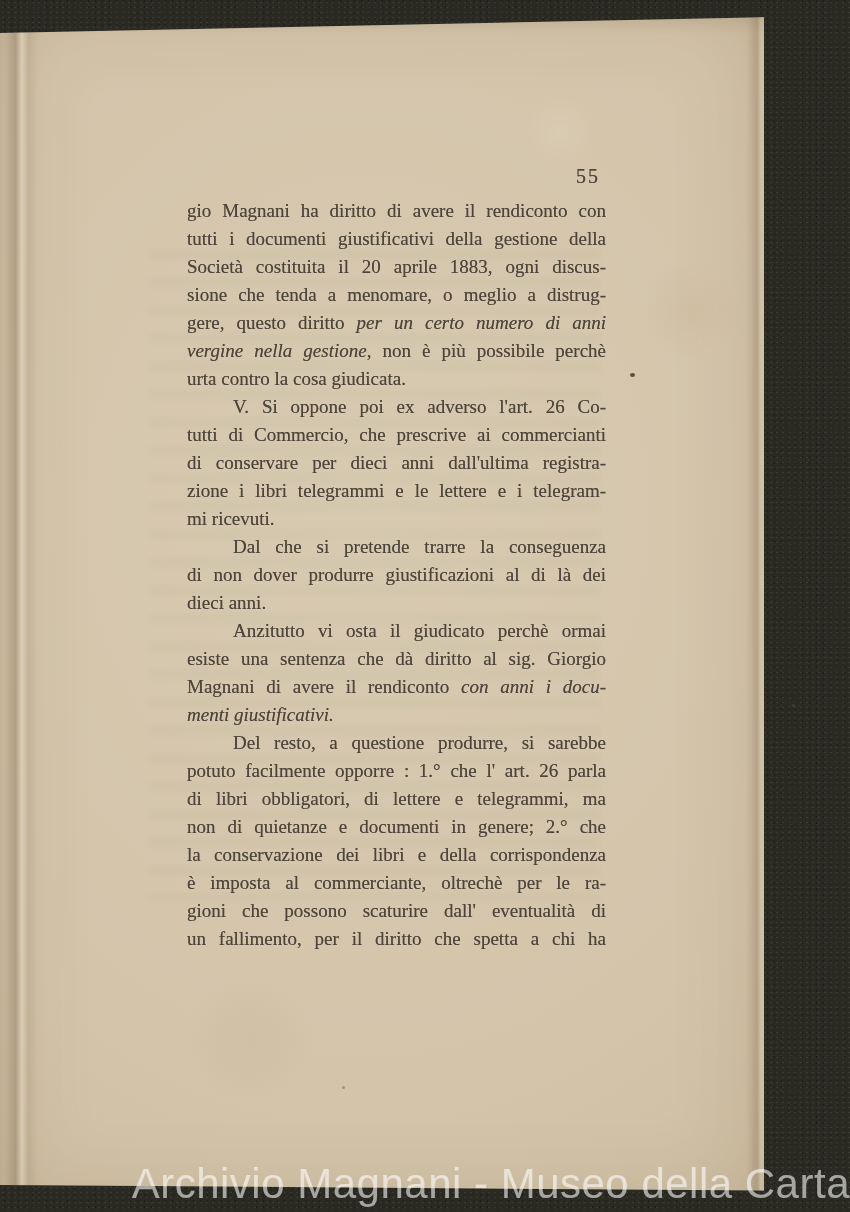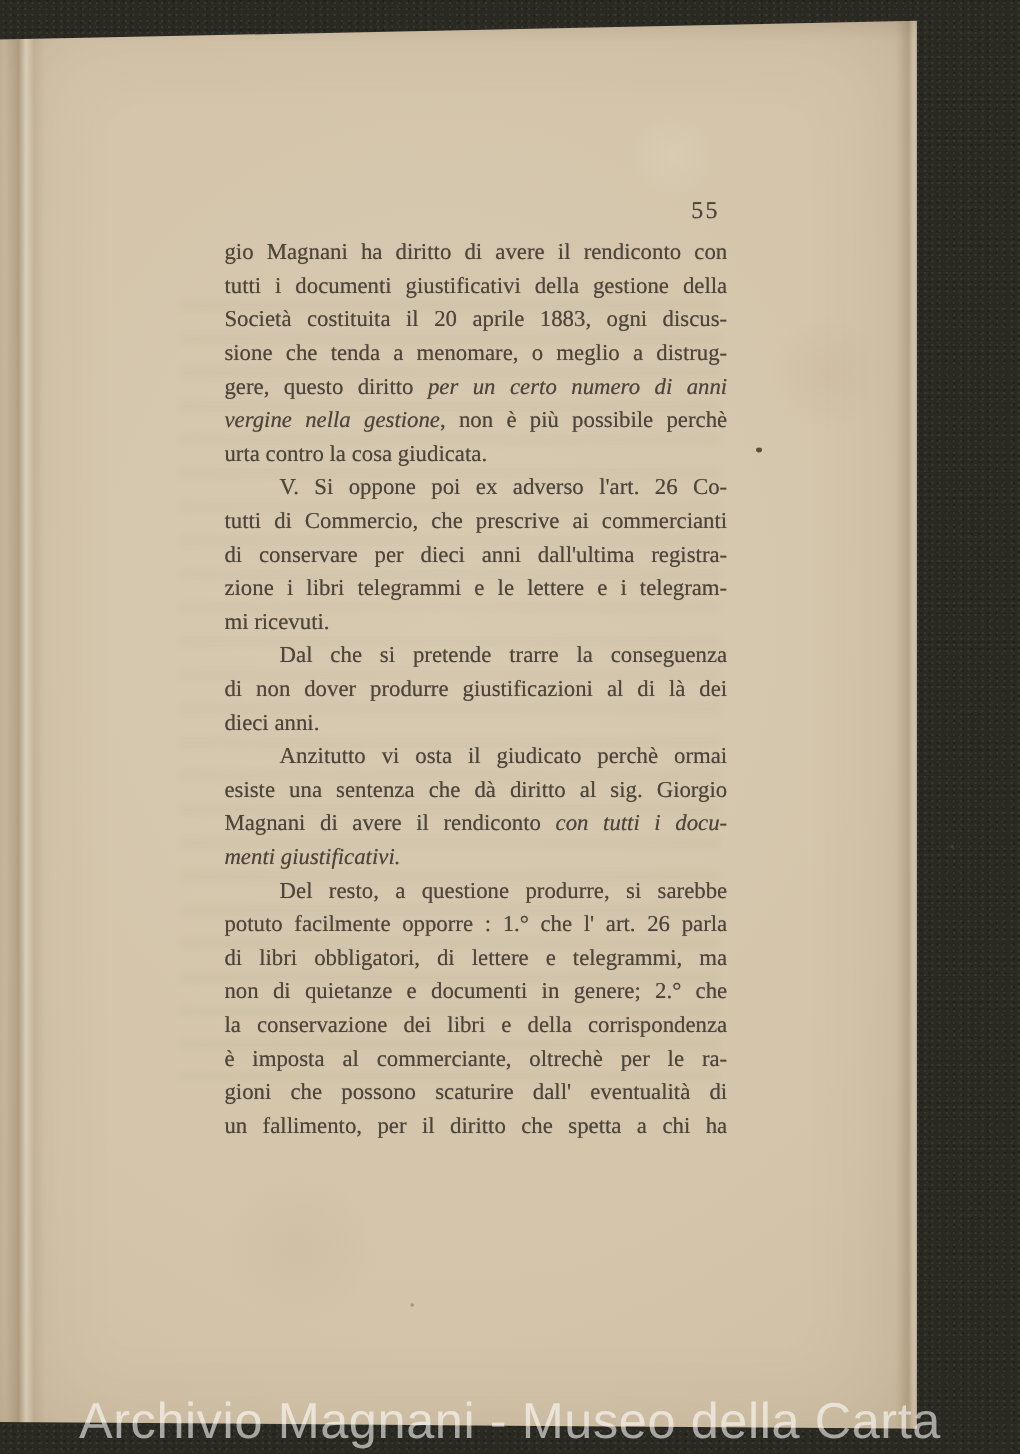--- a/index.html
+++ b/index.html
@@ -70,21 +70,21 @@
   .s3 { left: 342px; top: 1086px; width: 3px; height: 3px; opacity: .4; }
   .ghost {
     position: absolute; left: 150px; top: 250px; width: 450px; height: 650px;
     background: repeating-linear-gradient(180deg,
       rgba(120,140,110,0.045) 0px, rgba(120,140,110,0.045) 9px,
       rgba(120,140,110,0.0) 9px, rgba(120,140,110,0.0) 28px);
     filter: blur(2px);
   }
   .watermark {
     position: absolute; left: 0; top: 1160px; width: 850px;
-    text-align: center;
+    text-align: right;
     font-family: "Liberation Sans", sans-serif;
     font-size: 42px;
     color: rgba(255,255,255,0.58);
     letter-spacing: 0.5px;
     z-index: 5;
   }
 </style>
 </head>
 <body>
 
@@ -104,21 +104,21 @@
         <div class="line indent"><span>V. Si oppone poi ex adverso l'art. 26 Co-</span></div>
         <div class="line"><span>tutti di Commercio, che prescrive ai commercianti</span></div>
         <div class="line"><span>di conservare per dieci anni dall'ultima registra-</span></div>
         <div class="line"><span>zione i libri telegrammi e le lettere e i telegram-</span></div>
         <div class="line noj"><span>mi ricevuti.</span></div>
         <div class="line indent"><span>Dal che si pretende trarre la conseguenza</span></div>
         <div class="line"><span>di non dover produrre giustificazioni al di là dei</span></div>
         <div class="line noj"><span>dieci anni.</span></div>
         <div class="line indent"><span>Anzitutto vi osta il giudicato perchè ormai</span></div>
         <div class="line"><span>esiste una sentenza che dà diritto al sig. Giorgio</span></div>
-        <div class="line"><span>Magnani di avere il rendiconto </span><span class="it">con tutti i docu-</span></div>
+        <div class="line"><span>Magnani di avere il rendiconto </span><span class="it">con anni i docu-</span></div>
         <div class="line noj"><span class="it">menti giustificativi.</span></div>
         <div class="line indent"><span>Del resto, a questione produrre, si sarebbe</span></div>
         <div class="line"><span>potuto facilmente opporre : 1.° che l' art. 26 parla</span></div>
         <div class="line"><span>di libri obbligatori, di lettere e telegrammi, ma</span></div>
         <div class="line"><span>non di quietanze e documenti in genere; 2.° che</span></div>
         <div class="line"><span>la conservazione dei libri e della corrispondenza</span></div>
         <div class="line"><span>è imposta al commerciante, oltrechè per le ra-</span></div>
         <div class="line"><span>gioni che possono scaturire dall' eventualità di</span></div>
         <div class="line"><span>un fallimento, per il diritto che spetta a chi ha</span></div>
       </div>

